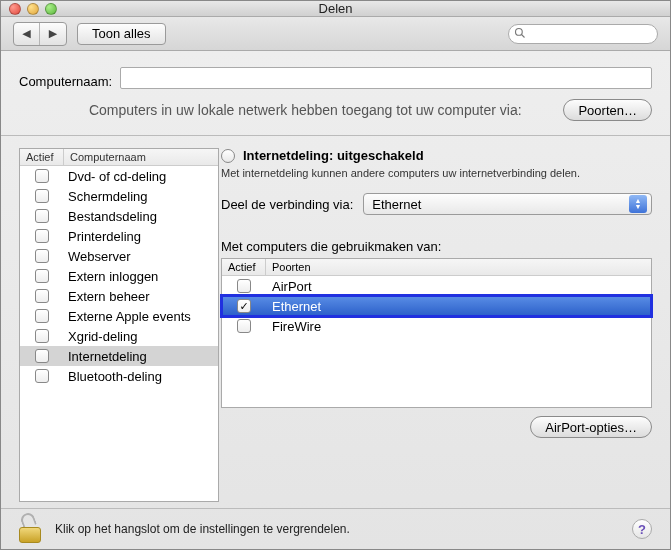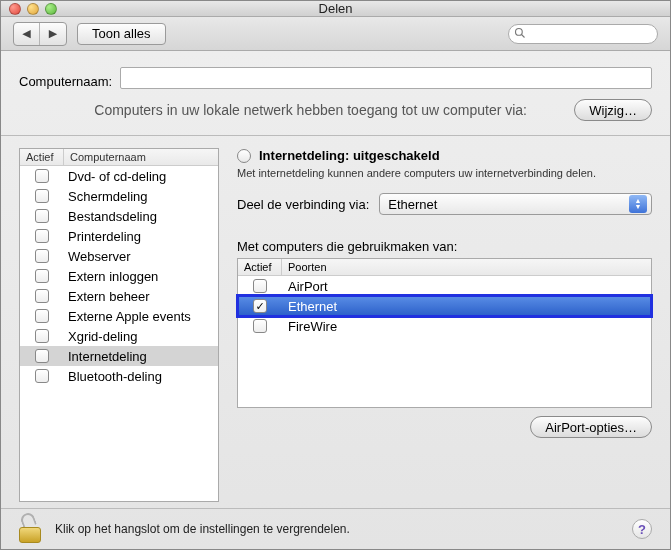--- a/index.html
+++ b/index.html
@@ -150,21 +150,21 @@
     white-space: nowrap;
   }
   .divider {
     height: 1px;
     background: #bbb;
     margin: 4px 0 0 0;
   }
   .main-panel {
     flex: 1;
     display: flex;
-    gap: 18px;
+    gap: 2px;
     padding: 12px 18px 6px 18px;
   }
   .services {
     width: 200px;
     border: 1px solid #aaa;
     background: #fff;
     display: flex;
     flex-direction: column;
     font-size: 13px;
   }
@@ -370,21 +370,21 @@
 
   <div class="content">
 
     <div class="top-panel">
       <div class="name-row">
         <label>Computernaam:</label>
         <input type="text" value="" style="">
       </div>
       <div class="hint-row">
         <div class="hint">Computers in uw lokale netwerk hebben toegang tot uw computer via:</div>
-        <button class="oval-btn">Wijzig…</button>
+        <button class="oval-btn">Poorten…</button>
       </div>
     </div>
 
     <div class="divider"></div>
 
     <div class="main-panel">
       <div class="services">
         <div class="svc-head">
           <div class="c1">Actief</div>
           <div class="c2">Computernaam</div>

